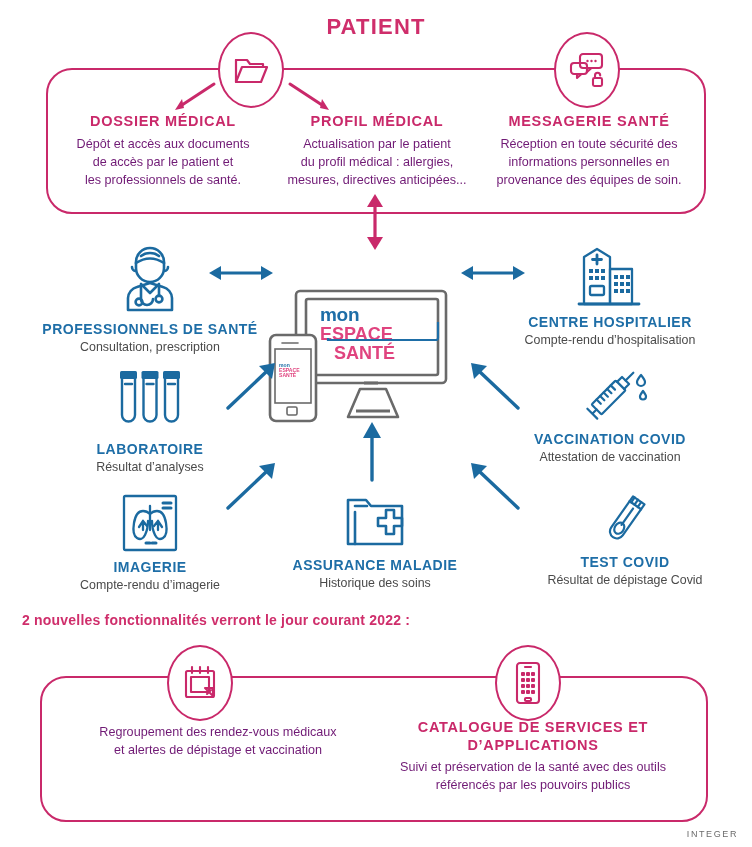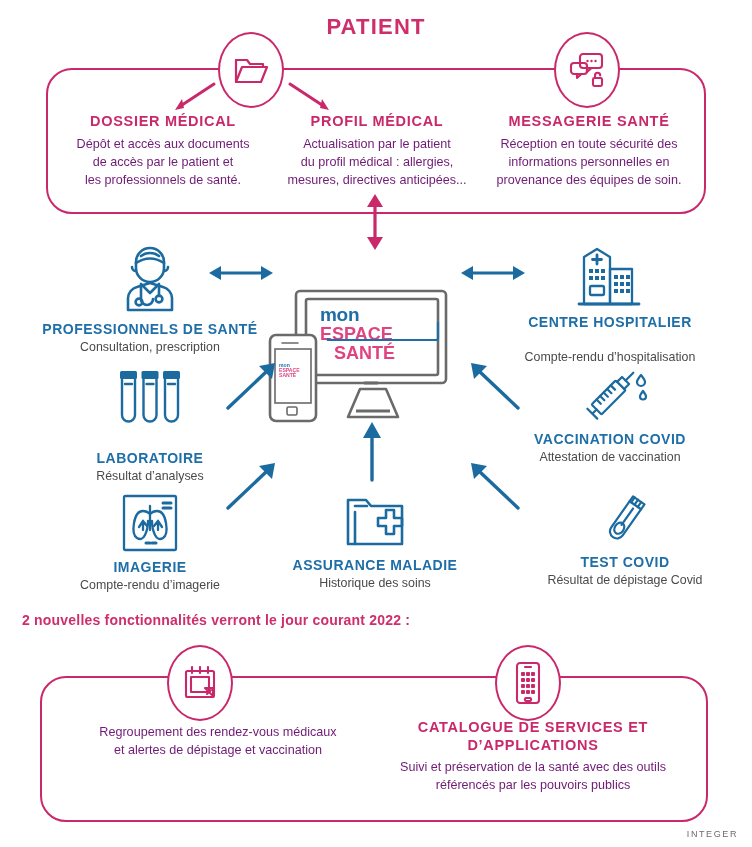--- a/index.html
+++ b/index.html
@@ -311,21 +311,21 @@
           <path d="M13 16 h7"></path>
           <rect x="29.5" y="3" width="17" height="8" rx="1.5" fill="#1b6aa0" stroke="none"></rect>
           <path d="M31.5 11 v36 a6.5 6.5 0 0 0 13 0 V11"></path>
           <path d="M34.5 16 h7"></path>
           <rect x="51" y="3" width="17" height="8" rx="1.5" fill="#1b6aa0" stroke="none"></rect>
           <path d="M53 11 v36 a6.5 6.5 0 0 0 13 0 V11"></path>
           <path d="M56 16 h7"></path>
         </g>
       </svg>
     </span>
-    <div class="h-blue" style="margin-top:20px;">LABORATOIRE</div>
+    <div class="h-blue" style="margin-top:11px;">LABORATOIRE</div>
     <div class="p-blue" style="margin-top:3px;">Résultat d’analyses</div>
   </div>
 
   <div class="col" style="left:40px;top:492px;width:220px;">
     <span>
       <svg width="62" height="62" viewBox="0 0 62 62">
         <g fill="none" stroke="#1b6aa0" stroke-width="2.3" stroke-linejoin="round" stroke-linecap="round">
           <rect x="5" y="4" width="52" height="54" rx="1.5"></rect>
           <line x1="44" y1="11" x2="52" y2="11" stroke-width="3"></line>
           <line x1="44" y1="16" x2="52" y2="16" stroke-width="3"></line>
@@ -381,21 +381,21 @@
               <rect x="51" y="38" width="4" height="4"></rect>
             <rect x="39" y="45" width="4" height="4"></rect>
               <rect x="45" y="45" width="4" height="4"></rect>
               <rect x="51" y="45" width="4" height="4"></rect>
           </g>
           <rect x="15" y="42" width="14" height="9" rx="1.5"></rect>
         </g>
       </svg>
     </span>
     <div class="h-blue" style="margin-top:4px;">CENTRE HOSPITALIER</div>
-    <div class="p-blue" style="margin-top:20px;">Compte-rendu d’hospitalisation</div>
+    <div class="p-blue" style="margin-top:3px;">Compte-rendu d’hospitalisation</div>
   </div>
 
   <div class="col" style="left:500px;top:365px;width:220px;">
     <span>
       <svg width="86" height="62" viewBox="0 0 86 62">
         <g fill="none" stroke="#1b6aa0" stroke-width="2.2" stroke-linejoin="round" stroke-linecap="round">
           <g transform="rotate(-45 43 31)">
             <rect x="24" y="24" width="34" height="14" rx="1"></rect>
             <path d="M58 26 h7 v10 h-7"></path>
             <path d="M65 31 h11"></path>

